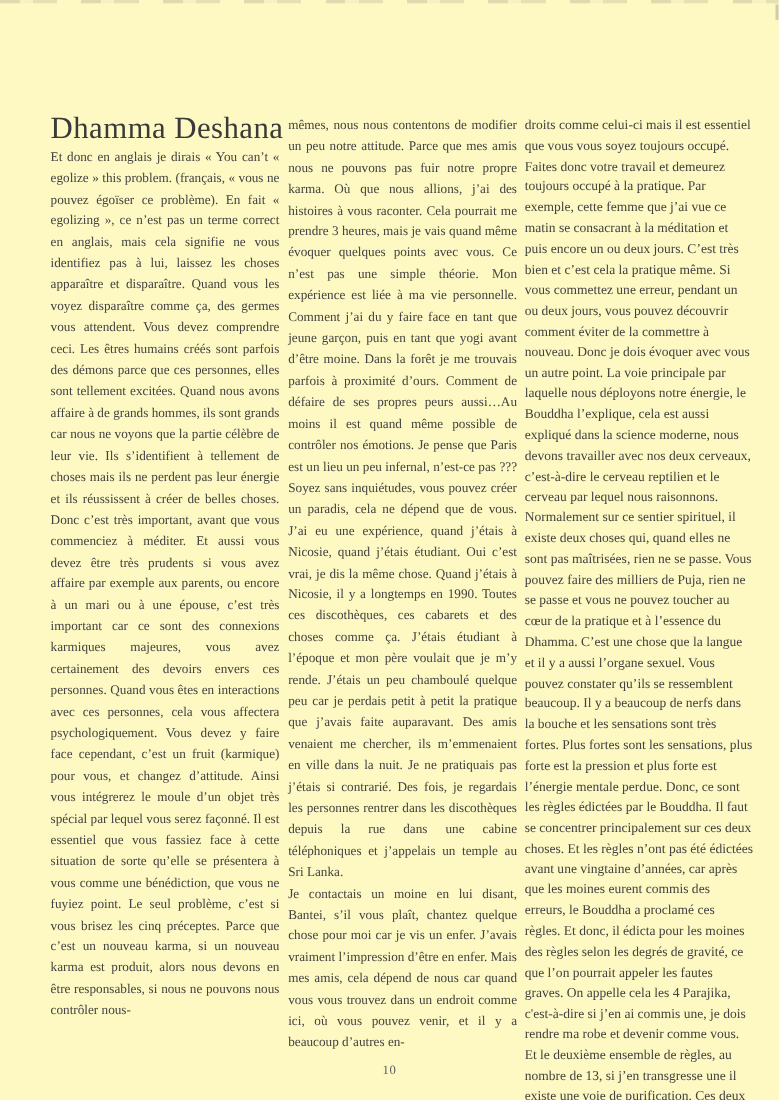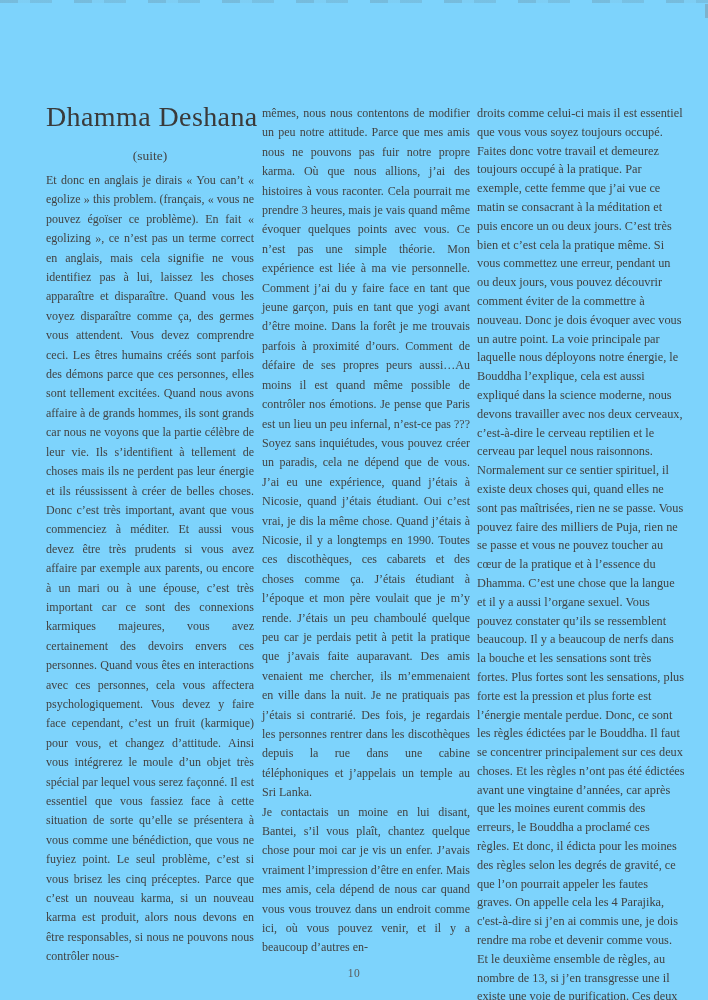--- a/index.html
+++ b/index.html
@@ -9,21 +9,21 @@
   body {
     width: 708px;
     height: 1000px;
     background: #f4f4f4;
     font-family: "Liberation Serif", "DejaVu Serif", serif;
   }
   .page {
     position: relative;
     width: 708px;
     height: 1000px;
-    background: #7dd3fc;
+    background: #fef9c3;
     overflow: hidden;
     color: #414141;
   }
   
   .scan-top {
     position: absolute;
     top: 0; left: 0;
     width: 708px; height: 3px;
     background: repeating-linear-gradient(90deg,
       rgba(90,90,90,0.35) 0px, rgba(90,90,90,0.35) 18px,
@@ -91,21 +91,20 @@
 </head>
 <body>
 
 <div class="page">
 
   <div class="scan-top"></div>
   <div class="scan-right"></div>
 
   <div class="col col1">
     <h1 class="title">Dhamma Deshana</h1>
-    <div class="subtitle">(suite)</div>
     <p>Et donc en anglais je dirais « You can’t « egolize » this problem. (français, « vous ne pouvez égoïser ce problème). En fait « egolizing », ce n’est pas un terme correct en anglais, mais cela signifie ne vous identifiez pas à lui, laissez les choses apparaître et disparaître. Quand vous les voyez disparaître comme ça, des germes vous attendent. Vous devez comprendre ceci. Les êtres humains créés sont parfois des démons parce que ces personnes, elles sont tellement excitées. Quand nous avons affaire à de grands hommes, ils sont grands car nous ne voyons que la partie célèbre de leur vie. Ils s’identifient à tellement de choses mais ils ne perdent pas leur énergie et ils réussissent à créer de belles choses. Donc c’est très important, avant que vous commenciez à méditer. Et aussi vous devez être très prudents si vous avez affaire par exemple aux parents, ou encore à un mari ou à une épouse, c’est très important car ce sont des connexions karmiques majeures, vous avez certainement des devoirs envers ces personnes. Quand vous êtes en interactions avec ces personnes, cela vous affectera psychologiquement. Vous devez y faire face cependant, c’est un fruit (karmique) pour vous, et changez d’attitude. Ainsi vous intégrerez le moule d’un objet très spécial par lequel vous serez façonné. Il est essentiel que vous fassiez face à cette situation de sorte qu’elle se présentera à vous comme une bénédiction, que vous ne fuyiez point. Le seul problème, c’est si vous brisez les cinq préceptes. Parce que c’est un nouveau karma, si un nouveau karma est produit, alors nous devons en être responsables, si nous ne pouvons nous contrôler nous-</p>
   </div>
 
   <div class="col col2">
     <p>mêmes, nous nous contentons de modifier un peu notre attitude. Parce que mes amis nous ne pouvons pas fuir notre propre karma. Où que nous allions, j’ai des histoires à vous raconter. Cela pourrait me prendre 3 heures, mais je vais quand même évoquer quelques points avec vous. Ce n’est pas une simple théorie. Mon expérience est liée à ma vie personnelle. Comment j’ai du y faire face en tant que jeune garçon, puis en tant que yogi avant d’être moine. Dans la forêt je me trouvais parfois à proximité d’ours. Comment de défaire de ses propres peurs aussi…Au moins il est quand même possible de contrôler nos émotions. Je pense que Paris est un lieu un peu infernal, n’est-ce pas ??? Soyez sans inquiétudes, vous pouvez créer un paradis, cela ne dépend que de vous. J’ai eu une expérience, quand j’étais à Nicosie, quand j’étais étudiant. Oui c’est vrai, je dis la même chose. Quand j’étais à Nicosie, il y a longtemps en 1990. Toutes ces discothèques, ces cabarets et des choses comme ça. J’étais étudiant à l’époque et mon père voulait que je m’y rende. J’étais un peu chamboulé quelque peu car je perdais petit à petit la pratique que j’avais faite auparavant. Des amis venaient me chercher, ils m’emmenaient en ville dans la nuit. Je ne pratiquais pas j’étais si contrarié. Des fois, je regardais les personnes rentrer dans les discothèques depuis la rue dans une cabine téléphoniques et j’appelais un temple au Sri Lanka.</p>
     <p>Je contactais un moine en lui disant, Bantei, s’il vous plaît, chantez quelque chose pour moi car je vis un enfer. J’avais vraiment l’impression d’être en enfer. Mais mes amis, cela dépend de nous car quand vous vous trouvez dans un endroit comme ici, où vous pouvez venir, et il y a beaucoup d’autres en-</p>
   </div>
 
   <div class="col col3">
     <p>droits comme celui-ci mais il est essentiel que vous vous soyez toujours occupé. Faites donc votre travail et demeurez toujours occupé à la pratique. Par exemple, cette femme que j’ai vue ce matin se consacrant à la méditation et puis encore un ou deux jours. C’est très bien et c’est cela la pratique même. Si vous commettez une erreur, pendant un ou deux jours, vous pouvez découvrir comment éviter de la commettre à nouveau. Donc je dois évoquer avec vous un autre point. La voie principale par laquelle nous déployons notre énergie, le Bouddha l’explique, cela est aussi expliqué dans la science moderne, nous devons travailler avec nos deux cerveaux, c’est-à-dire le cerveau reptilien et le cerveau par lequel nous raisonnons. Normalement sur ce sentier spirituel, il existe deux choses qui, quand elles ne sont pas maîtrisées, rien ne se passe. Vous pouvez faire des milliers de Puja, rien ne se passe et vous ne pouvez toucher au cœur de la pratique et à l’essence du Dhamma. C’est une chose que la langue et il y a aussi l’organe sexuel. Vous pouvez constater qu’ils se ressemblent beaucoup. Il y a beaucoup de nerfs dans la bouche et les sensations sont très fortes. Plus fortes sont les sensations, plus forte est la pression et plus forte est l’énergie mentale perdue. Donc, ce sont les règles édictées par le Bouddha. Il faut se concentrer principalement sur ces deux choses. Et les règles n’ont pas été édictées avant une vingtaine d’années,  car après que les moines eurent commis des erreurs, le Bouddha a proclamé ces règles. Et donc, il édicta pour les moines des règles selon les degrés de gravité, ce que l’on pourrait appeler les fautes graves. On appelle cela les 4 Parajika, c'est-à-dire si j’en ai commis une, je dois rendre ma robe et devenir comme vous. Et le deuxième ensemble de règles, au nombre de 13, si j’en transgresse une il existe une voie de purification. Ces deux premiers ensembles de règles sont très intéressants. Parfois je m’intéresse à la science médicale, car avec le deuxième ensemble de règles, car on le transgresse, les émotions qui traversent notre esprit, la manière dont fonctionne le cerveau. Avec le scanner on peut observer que dans</p>

